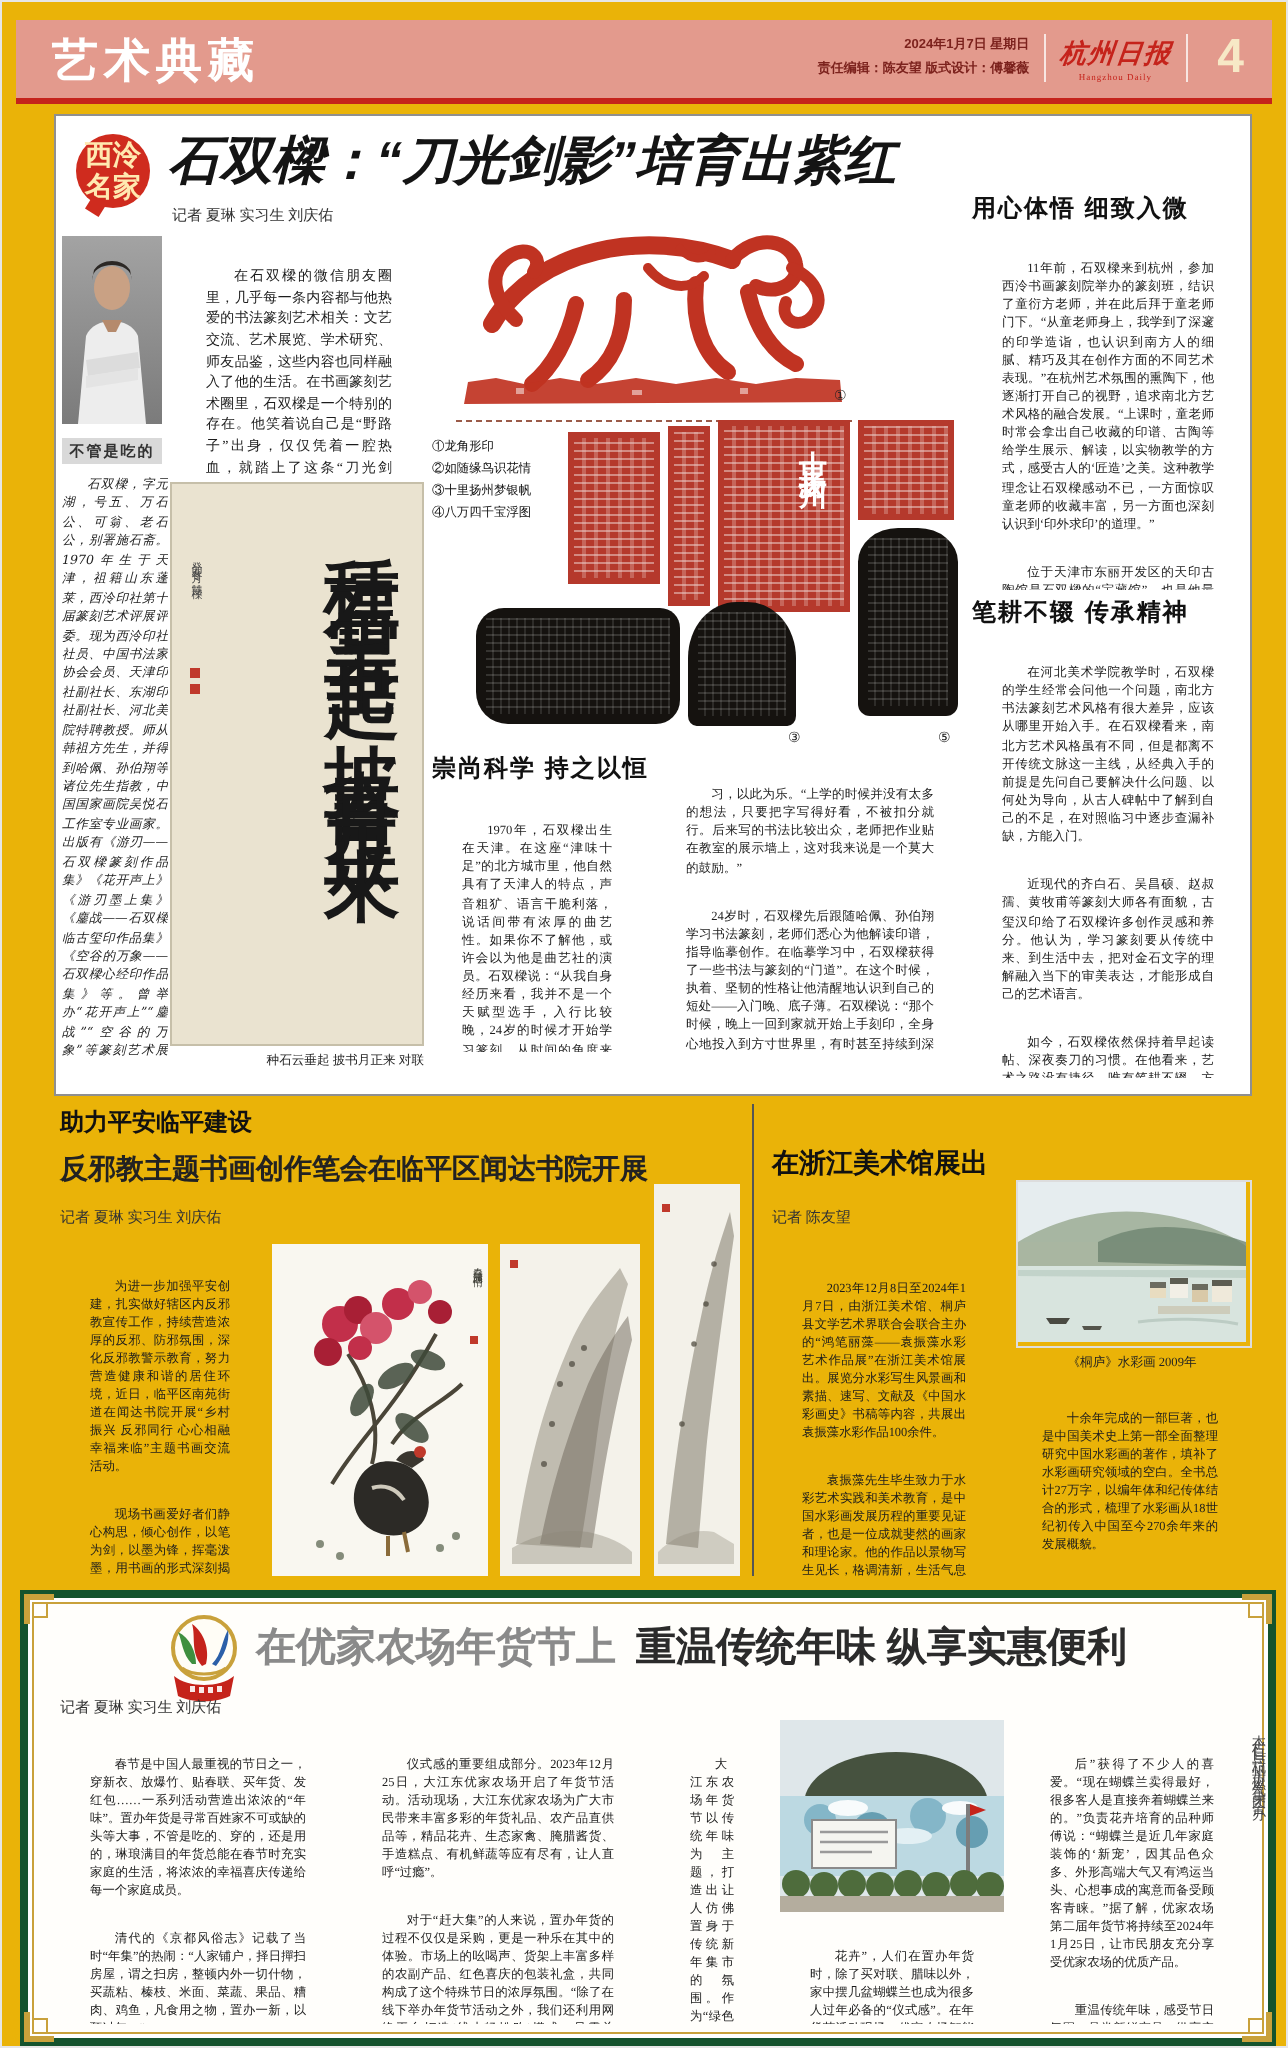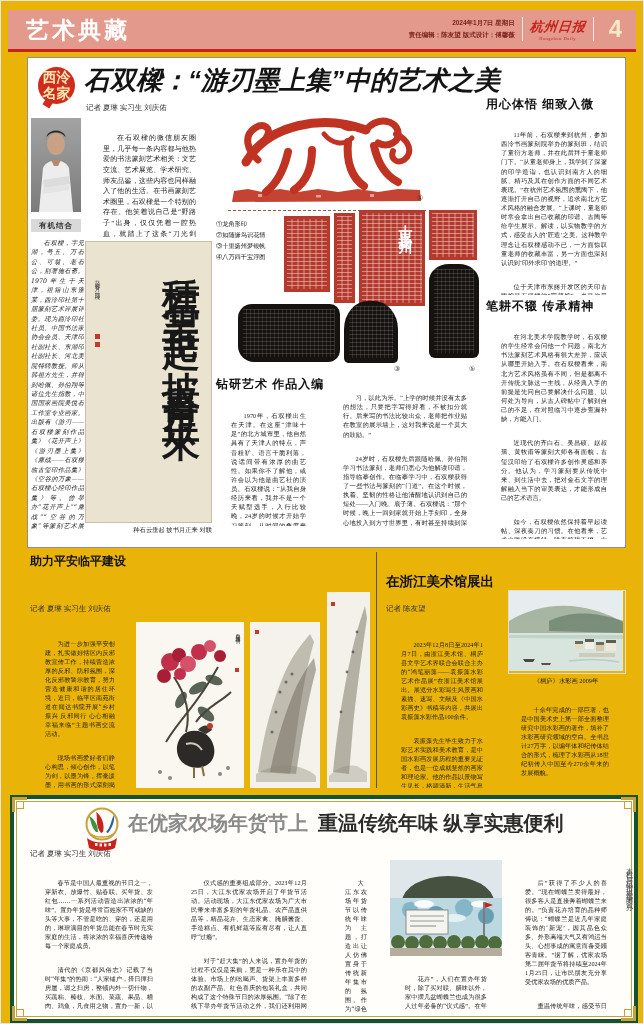--- a/index.html
+++ b/index.html
@@ -161,42 +161,42 @@
       <div class="vline"></div>
       <div class="pagenum">4</div>
     </div>
   </div>
 
   <div id="main" class="abs">
     <div class="badge abs">
       <span>西泠</span>
       <span>名家</span>
     </div>
-    <div class="headline abs">石双樑：“游刃墨上集”中的艺术之美</div>
+    <div class="headline abs">石双樑：“刀光剑影”培育出紫红</div>
     <div class="m-byline abs">记者 夏琳 实习生 刘庆佑</div>
 
     <div class="portrait abs">
       <svg width="50" height="94" viewBox="0 0 50 94">
         <rect width="50" height="94" fill="#8f8f8f"></rect>
         <rect width="50" height="94" fill="url(#pg)"></rect>
         <defs>
             <linearGradient id="pg" x1="0" y1="0" x2="0" y2="1">
           <stop offset="0" stop-color="#a3a3a3"></stop>
               <stop offset="1" stop-color="#7b7b7b"></stop>
         </linearGradient>
           </defs>
         <path d="M8,94 L12,50 C16,40 34,40 38,50 L42,94 Z" fill="#ededed"></path>
         <path d="M12,62 L38,58 L39,66 L13,70 Z" fill="#dcdcdc"></path>
         <path d="M12,70 L38,66 L38,72 L12,76 Z" fill="#e4e4e4"></path>
         <ellipse cx="25" cy="26" rx="9" ry="11" fill="#c9a184"></ellipse>
         <path d="M15,22 C15,12 35,12 35,22 L34,17 C30,11 20,11 16,17 Z" fill="#2c2825"></path>
         <path d="M20,42 L30,42 L27,48 L23,48 Z" fill="#b58a6c"></path>
       </svg>
     </div>
-    <div class="plabel abs">有机结合</div>
+    <div class="plabel abs">不管是吃的</div>
     <div class="bio abs">
       <p>石双樑，字元湖，号五、万石公、可翁、老石公，别署施石斋。1970年生于天津，祖籍山东蓬莱，西泠印社第十届篆刻艺术评展评委。现为西泠印社社员、中国书法家协会会员、天津印社副社长、东湖印社副社长、河北美院特聘教授。师从韩祖方先生，并得到哈佩、孙伯翔等诸位先生指教，中国国家画院吴悦石工作室专业画家。出版有《游刃——石双樑篆刻作品集》《花开声上》《游刃墨上集》《鏖战——石双樑临古玺印作品集》《空谷的万象——石双樑心经印作品集》等。曾举办“花开声上”“鏖战”“空谷的万象”等篆刻艺术展览。</p>
     </div>
 
     <div class="intro txtcol abs">
         <p>在石双樑的微信朋友圈里，几乎每一条内容都与他热爱的书法篆刻艺术相关：文艺交流、艺术展览、学术研究、师友品鉴，这些内容也同样融入了他的生活。在书画篆刻艺术圈里，石双樑是一个特别的存在。他笑着说自己是“野路子”出身，仅仅凭着一腔热血，就踏上了这条“刀光剑影”的不归路。在他看来，书法篆刻虽是小道，却让他受益终身。</p>
       </div>
 
     <div class="callig abs">
       <span>種石雲垂起</span>
@@ -242,21 +242,21 @@
     <div class="seal sealC abs">
       <span class="sealtext">十里扬州</span>
     </div>
     <div class="seal sealD abs"></div>
     <div class="stone stone1 abs"></div>
     <div class="stone stone2 abs"></div>
     <div class="stone stone3 abs"></div>
     <div class="figlabel abs" style="left:366px;top:307px;">③</div>
     <div class="figlabel abs" style="left:441px;top:307px;">⑤</div>
 
-    <h2 class="sec sec1">钻研艺术 作品入编</h2>
+    <h2 class="sec sec1">崇尚科学 持之以恒</h2>
     <div class="colC txtcol abs">
         <p>1970年，石双樑出生在天津。在这座“津味十足”的北方城市里，他自然具有了天津人的特点，声音粗犷、语言干脆利落，说话间带有浓厚的曲艺性。如果你不了解他，或许会以为他是曲艺社的演员。石双樑说：“从我自身经历来看，我并不是一个天赋型选手，入行比较晚，24岁的时候才开始学习篆刻。从时间的角度来说，落后了别人一大截，在技法和理论上也是一片空白。”关于他的艺术学习经历，最初的故事要从小时候写字说起，那时他便把写字当成练</p>
       </div>
     <div class="colD txtcol abs">
         <p>习，以此为乐。“上学的时候并没有太多的想法，只要把字写得好看，不被扣分就行。后来写的书法比较出众，老师把作业贴在教室的展示墙上，这对我来说是一个莫大的鼓励。”</p>
         <p>24岁时，石双樑先后跟随哈佩、孙伯翔学习书法篆刻，老师们悉心为他解读印谱，指导临摹创作。在临摹学习中，石双樑获得了一些书法与篆刻的“门道”。在这个时候，执着、坚韧的性格让他清醒地认识到自己的短处——入门晚、底子薄。石双樑说：“那个时候，晚上一回到家就开始上手刻印，全身心地投入到方寸世界里，有时甚至持续到深夜。在几个月的时间里，照着刻了近一本临摹各家印谱，慢慢做出点成绩来。”</p>
       </div>
 
     <h2 class="sec sec2">用心体悟 细致入微</h2>
     <div class="colE1 txtcol abs">
@@ -266,20 +266,21 @@
 
     <h2 class="sec sec3">笔耕不辍 传承精神</h2>
     <div class="colE2 txtcol abs">
         <p>在河北美术学院教学时，石双樑的学生经常会问他一个问题，南北方书法篆刻艺术风格有很大差异，应该从哪里开始入手。在石双樑看来，南北方艺术风格虽有不同，但是都离不开传统文脉这一主线，从经典入手的前提是先问自己要解决什么问题、以何处为导向，从古人碑帖中了解到自己的不足，在对照临习中逐步查漏补缺，方能入门。</p>
         <p>近现代的齐白石、吴昌硕、赵叔孺、黄牧甫等篆刻大师各有面貌，古玺汉印给了石双樑许多创作灵感和养分。他认为，学习篆刻要从传统中来、到生活中去，把对金石文字的理解融入当下的审美表达，才能形成自己的艺术语言。</p>
         <p>如今，石双樑依然保持着早起读帖、深夜奏刀的习惯。在他看来，艺术之路没有捷径，唯有笔耕不辍，方能在传承中有所精进，把篆刻艺术的魅力传递给更多的年轻人。</p>
       </div>
   </div>
 
   <div class="a2-title abs">助力平安临平建设</div>
+  <div class="a2-sub abs">反邪教主题书画创作笔会在临平区闻达书院开展</div>
   <div class="a2-by abs">记者 夏琳 实习生 刘庆佑</div>
   <div class="a2text txtcol abs">
       <p>为进一步加强平安创建，扎实做好辖区内反邪教宣传工作，持续营造浓厚的反邪、防邪氛围，深化反邪教警示教育，努力营造健康和谐的居住环境，近日，临平区南苑街道在闻达书院开展“乡村振兴 反邪同行 心心相融 幸福来临”主题书画交流活动。</p>
       <p>现场书画爱好者们静心构思，倾心创作，以笔为剑，以墨为锋，挥毫泼墨，用书画的形式深刻揭露邪教的本质和危害，“反对邪教 崇尚科学”“平安幸福”……一幅幅主题鲜明、契合社会主义核心价值观的书画作品跃然纸上。</p>
       <p>本次活动共计创作30余幅反邪教书画作品，这些优秀作品将在杭州各区轮流展出，为建设平安临平、平安杭州作出贡献。</p>
     </div>
 
   <div class="a2img1 abs">
     <svg width="108" height="166" viewBox="0 0 108 166">
       <rect width="108" height="166" fill="#f9f7f0"></rect>

